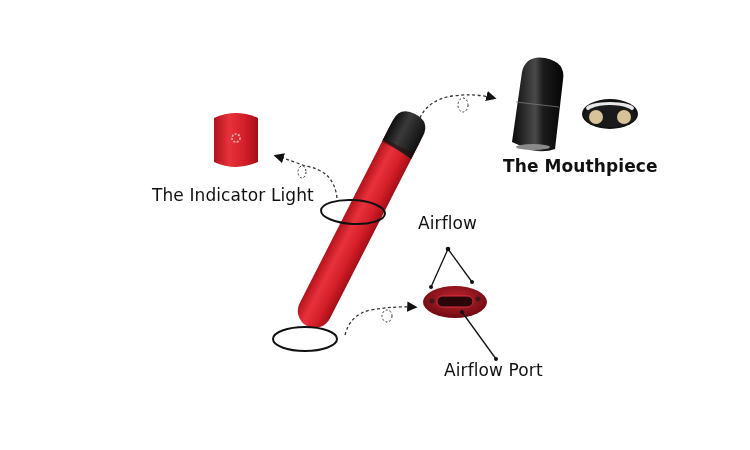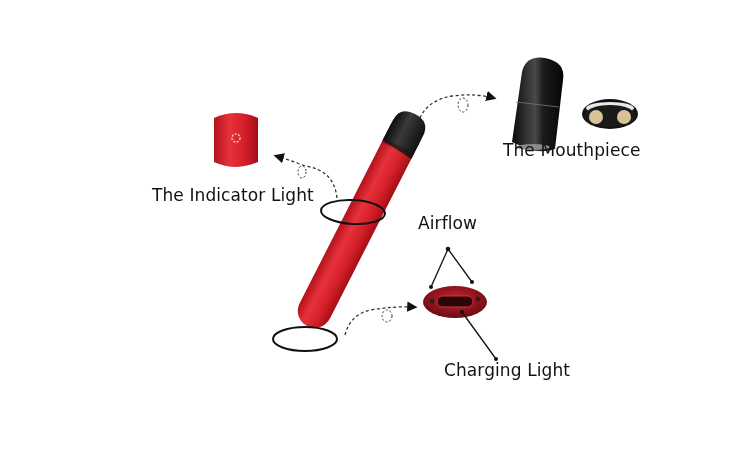--- a/index.html
+++ b/index.html
@@ -90,15 +90,15 @@
   </g>
 
   <g>
     <line x1="462" y1="312" x2="496" y2="359" stroke="#111" stroke-width="1.3"></line>
     <circle cx="462" cy="312" r="2" fill="#111"></circle>
     <circle cx="496" cy="359" r="2" fill="#111"></circle>
   </g>
 </svg>
 
 <div class="label" style="left:152px; top:185px;">The Indicator Light</div>
-<div class="label" style="left:503px; top:140px;">The Mouthpiece</div>
+<div class="label" style="left:503px; top:156px;font-weight:bold;">The Mouthpiece</div>
 <div class="label" style="left:418px; top:213px;">Airflow</div>
-<div class="label" style="left:444px; top:360px;">Charging Light</div>
+<div class="label" style="left:444px; top:360px;">Airflow Port</div>
 
 </body></html>

